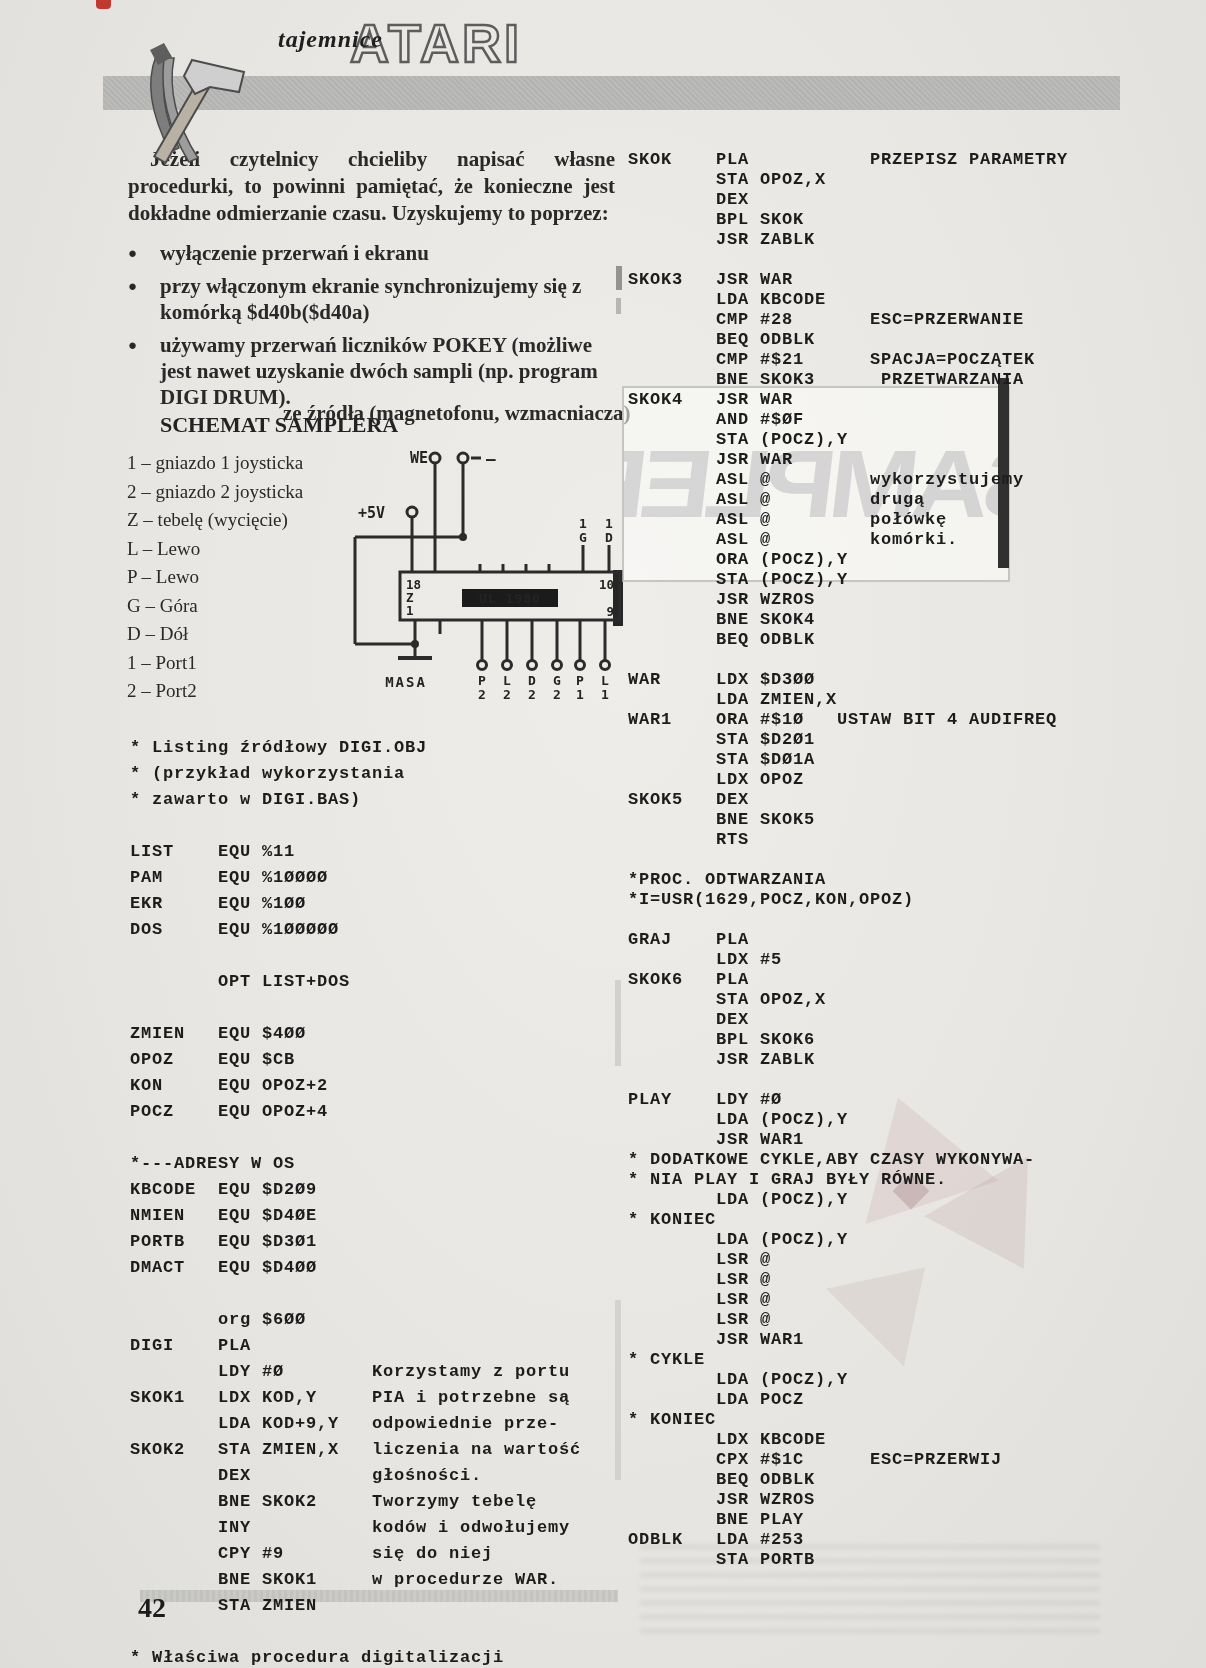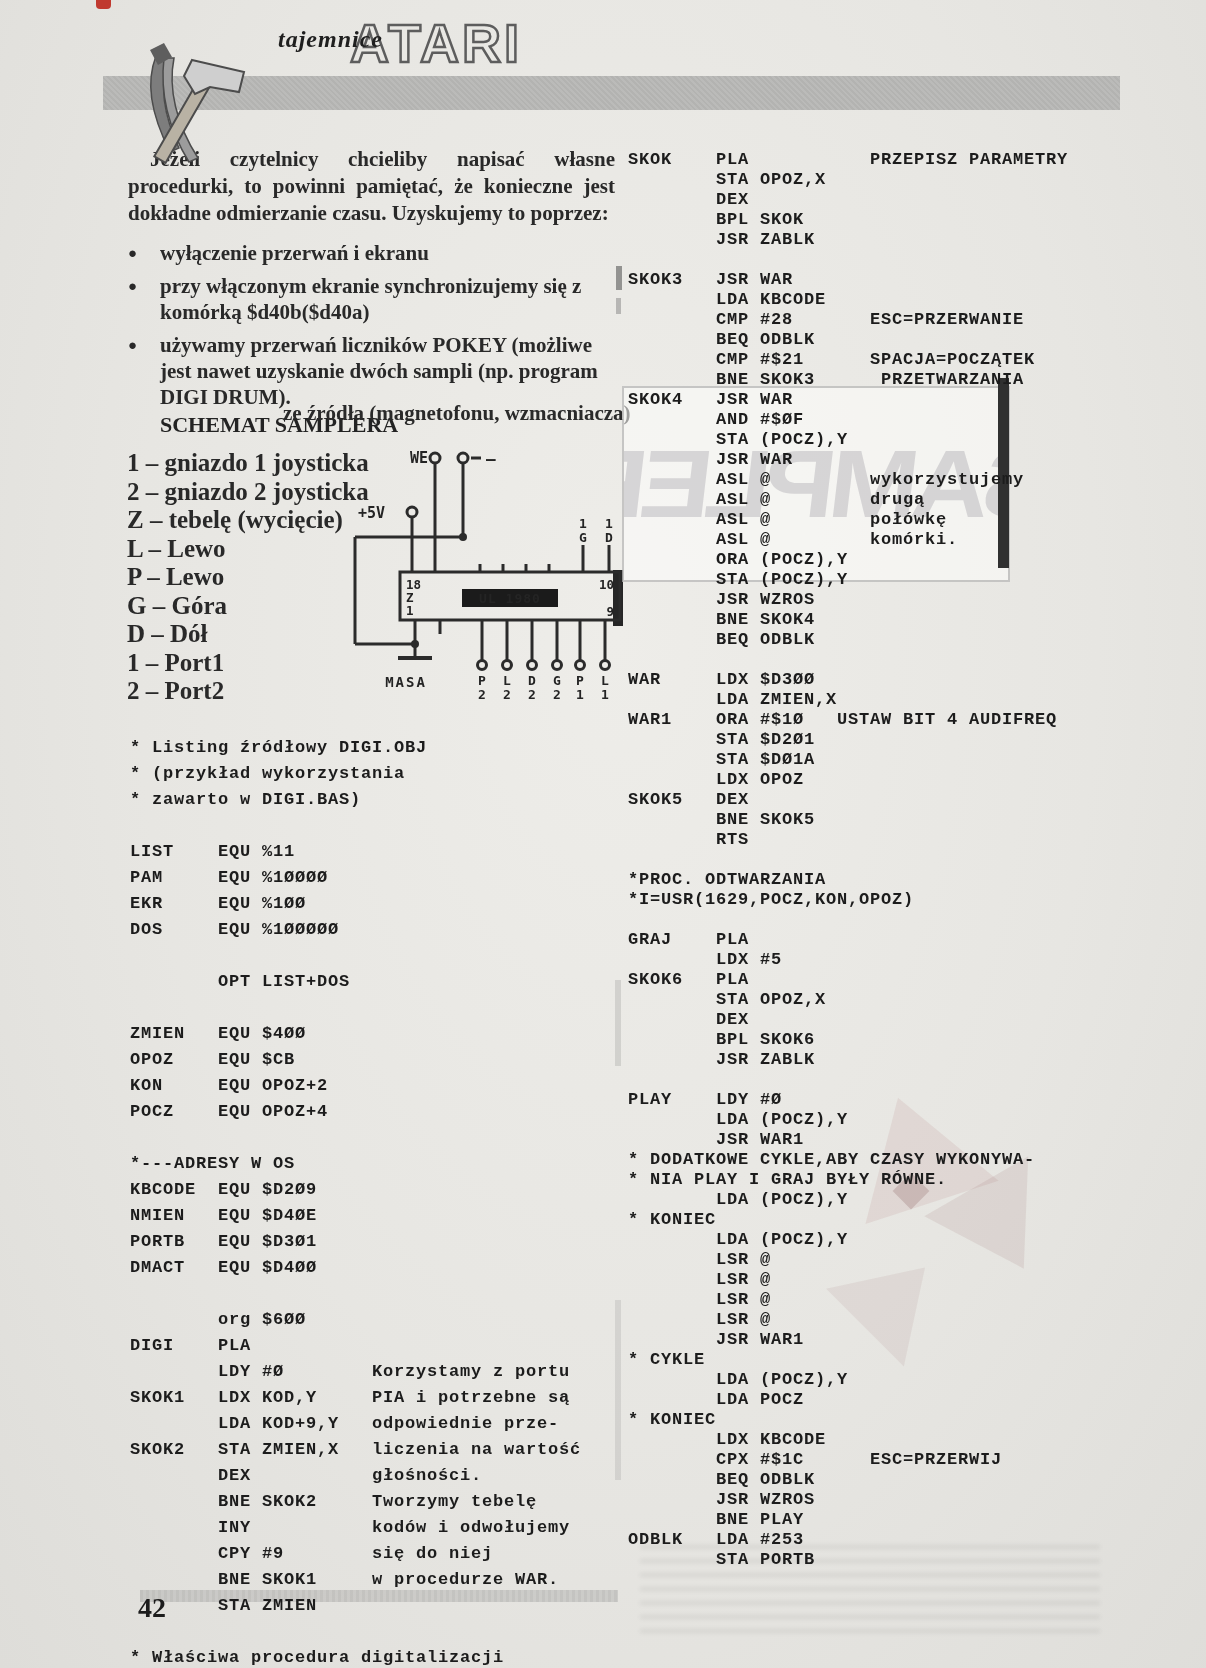--- a/index.html
+++ b/index.html
@@ -22,21 +22,21 @@
   .tools{position:absolute;left:116px;top:40px;z-index:4;}
 
   
   .intro{position:absolute;left:128px;top:146px;width:487px;font-size:21px;font-weight:bold;
         line-height:27px;color:#292929;text-align:justify;text-indent:22px;}
   .bullets{position:absolute;left:128px;top:240px;width:487px;}
   .bullet{display:flex;margin-bottom:7px;font-size:21px;font-weight:bold;line-height:26px;color:#292929;}
   .bullet .dot{width:32px;flex:0 0 32px;font-size:15px;line-height:26px;}
   .schem-title{position:absolute;left:160px;top:372px;font-size:22px;font-weight:bold;color:#232323;margin-top:40px;}
   .schem-sub{position:absolute;left:283px;top:401px;font-size:21px;font-weight:bold;color:#2a2a2a;}
-  .legend{position:absolute;left:127px;top:449px;font-size:25px;font-weight:bold;line-height:28.5px;color:#292929;}
+  .legend{position:absolute;left:127px;top:449px;font-size:19px;font-weight:normal;line-height:28.5px;color:#292929;}
 
   
   pre.code{position:absolute;margin:0;font-family:"Liberation Mono",monospace;font-weight:bold;
         font-size:17px;letter-spacing:.8px;color:#1c1c1c;white-space:pre;}
   #code-left{left:130px;top:735px;line-height:26px;}
   #code-right{left:628px;top:150px;line-height:20px;z-index:2;}
 
   
   .schematic{position:absolute;left:340px;top:412px;z-index:1;}
   .schematic text{font-family:"DejaVu Sans Mono",monospace;font-weight:bold;fill:#242424;}

